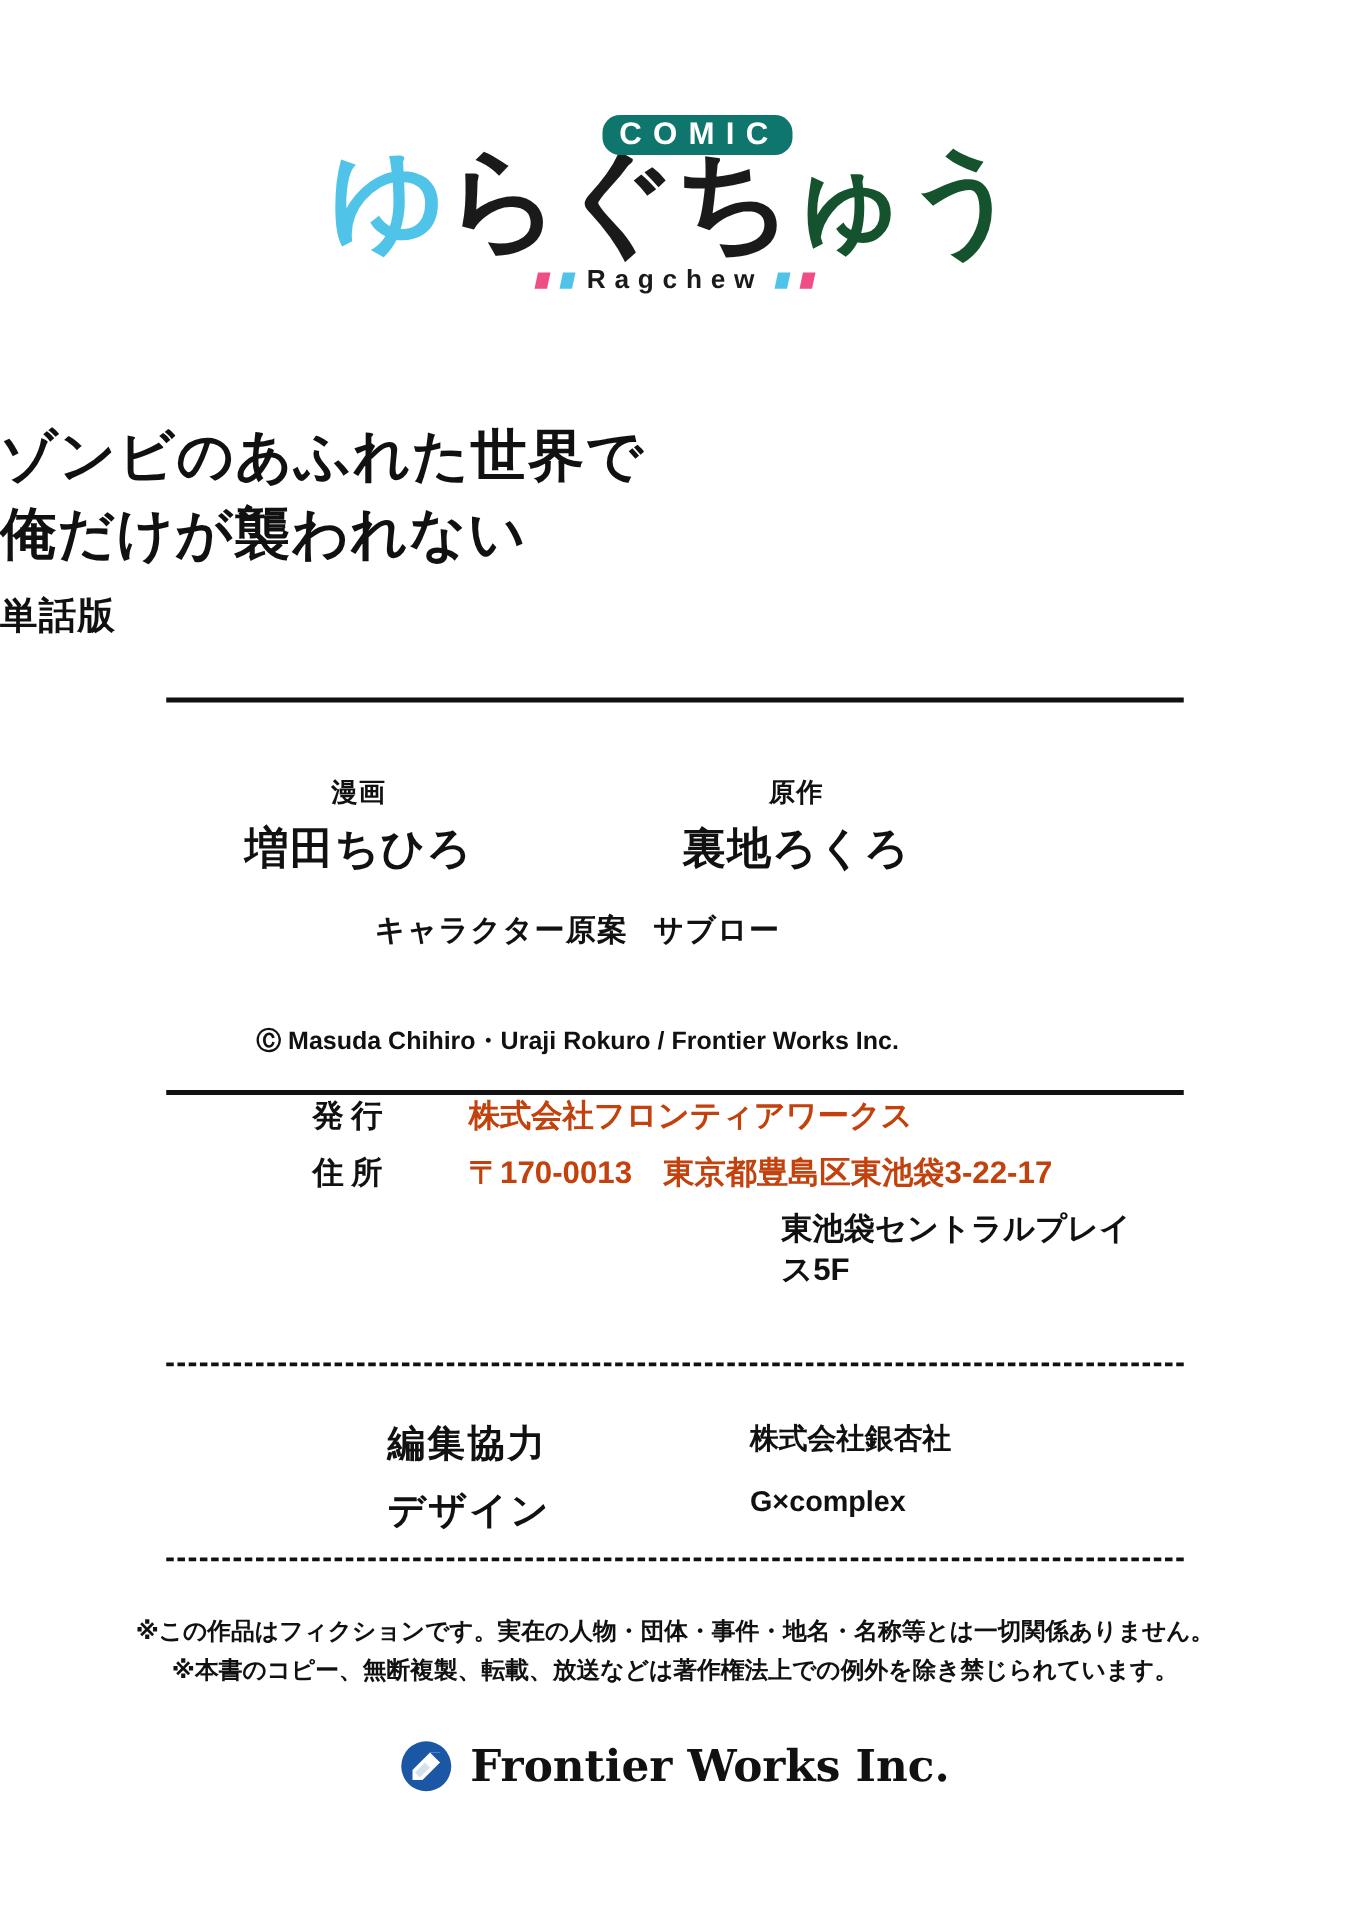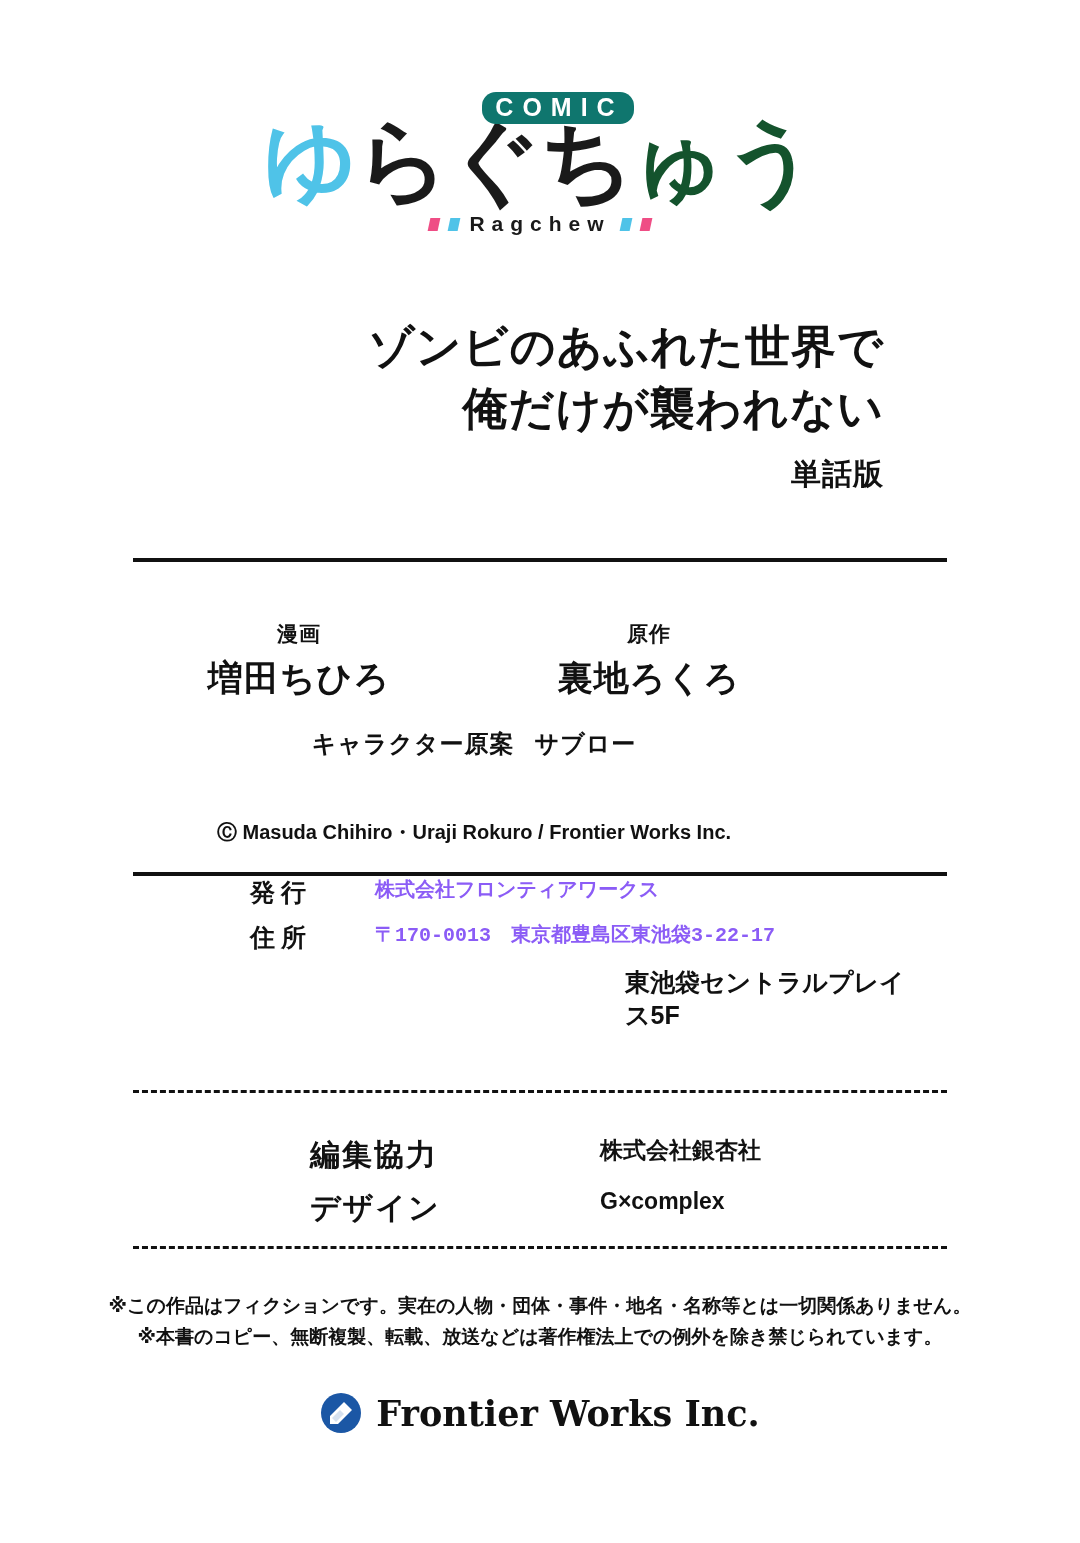--- a/index.html
+++ b/index.html
@@ -74,24 +74,24 @@
     height: 13px;
     background: #1a1a1a;
     transform: skewX(-12deg);
   }
   .tick.pink { background: #ef4d85; }
   .tick.blue { background: #4fc3e8; }
 
   
   .title-block {
     position: absolute;
-    top: 316px;
+    top: 334px;
     left: 0;
     width: 884px;
-    text-align: right;
+    text-align: left;
   }
   .title-line {
     font-family: "DejaVu Sans", "Liberation Sans", sans-serif;
     font-size: 45px;
     font-weight: bold;
     letter-spacing: 1px;
     line-height: 1.38;
     color: #111;
   }
   .title-sub {
@@ -118,21 +118,21 @@
     width: 814px;
     border-top: 3px dashed #111;
   }
   .dashed-1 { top: 1090px; }
   .dashed-2 { top: 1246px; }
 
   
   .credits {
     position: absolute;
     top: 620px;
-    left: 12px;
+    left: 0;
     width: 924px;
   }
   .credit-row {
     display: flex;
     justify-content: center;
     gap: 150px;
   }
   .credit-col {
     text-align: center;
     min-width: 200px;
@@ -182,24 +182,23 @@
     margin-bottom: 12px;
   }
   .pub-label {
     width: 125px;
     font-size: 25px;
     font-weight: bold;
     letter-spacing: 6px;
     color: #111;
   }
   .pub-value {
-    font-size: 20px;
-    font-weight: bold;
-    color: #8b5cf6;
-    font-family: Liberation Mono, monospace;
+    font-size: 25px;
+    font-weight: bold;
+    color: #c2410c;
   }
   .pub-value2 {
     margin-left: 375px;
     font-size: 25px;
     font-weight: bold;
     color: #111;
   }
 
   
   .staff {

